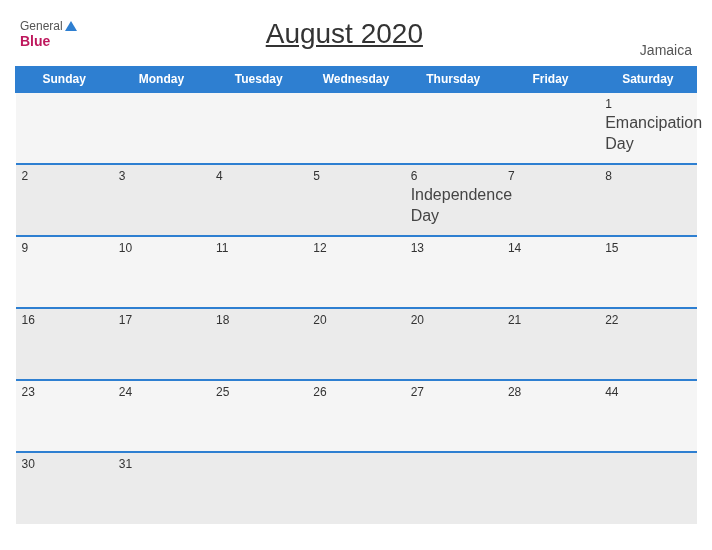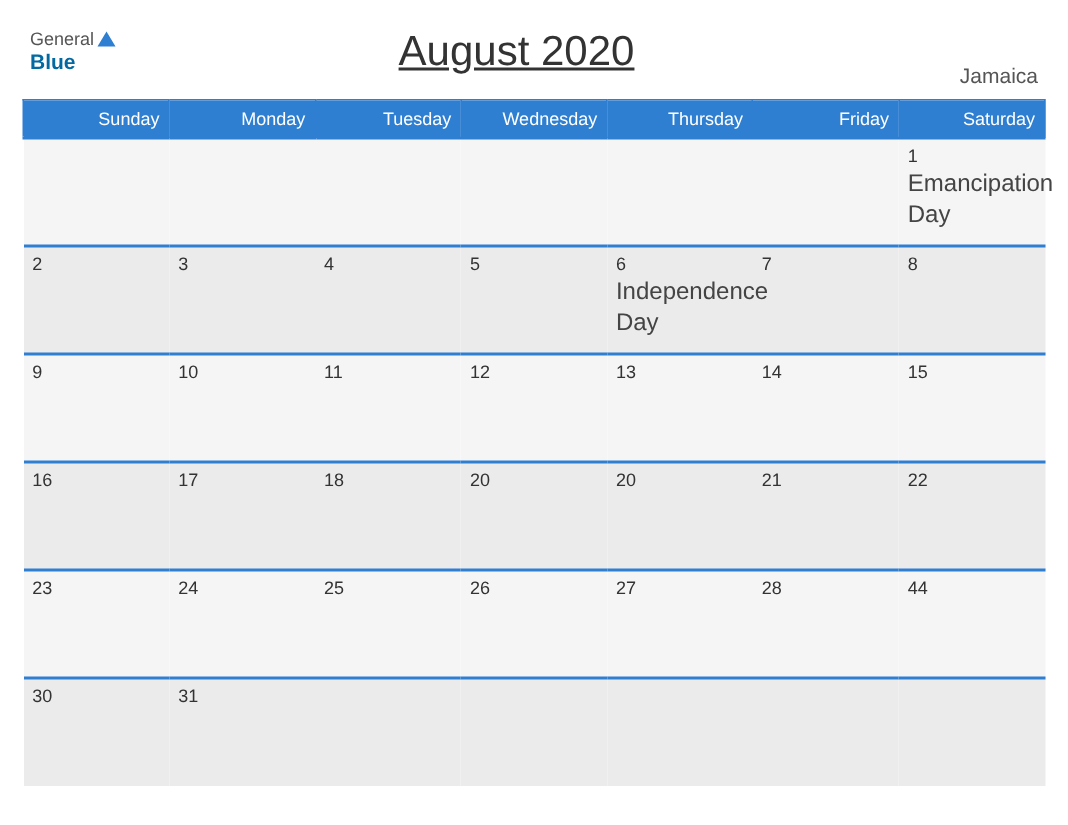--- a/index.html
+++ b/index.html
@@ -50,24 +50,24 @@
       margin-top: 32px;
     }
     .calendar-table {
       width: 100%;
       border-collapse: collapse;
       table-layout: fixed;
     }
     .day-header {
       background-color: #2e7fd1;
       color: #fff;
-      text-align: right;
+      text-align: center;
       padding: 5px 6px;
       font-size: 12px;
-      font-weight: normal;
+      font-weight: bold;
       border: 1px solid #2e7fd1;
     }
     .calendar-cell {
       border-top: 2px solid #2e7fd1;
       border-left: none;
       border-right: none;
       border-bottom: none;
       vertical-align: top;
       padding: 4px 6px;
       height: 72px;
@@ -108,21 +108,21 @@
       font-size: 12px;
       color: #555;
     }
     .blue-line {
       display: flex;
       align-items: center;
     }
     .blue-text {
       font-size: 14px;
       font-weight: bold;
-      color: #0369a1;
+      color: #be185d;
     }
   </style>
 </head>
 <body>
 
 <div class="calendar-container">
   <div class="header">
     <div class="logo-row">
       <div class="general-line">
         <span>General</span>

